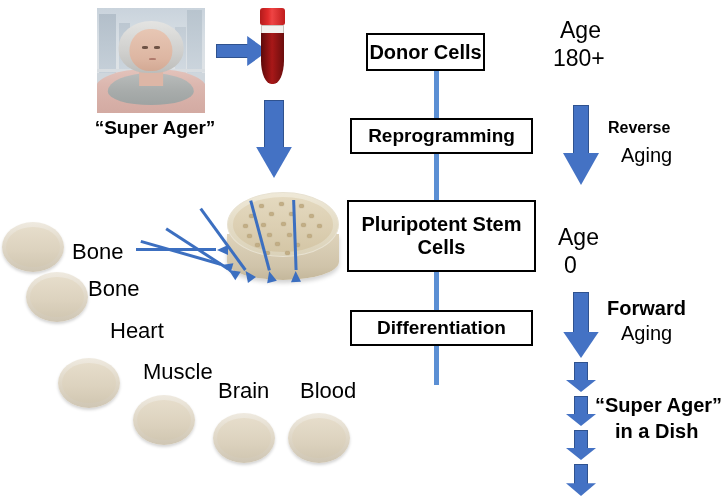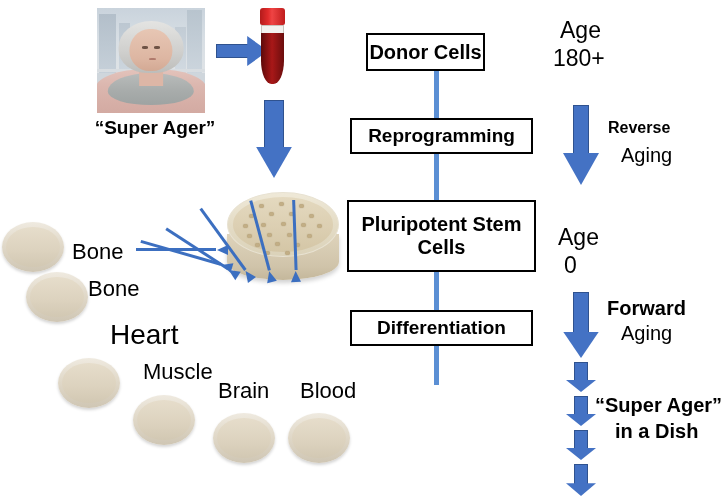--- a/index.html
+++ b/index.html
@@ -277,21 +277,21 @@
     <div class="rim"></div>
     <div class="agar"></div>
   </div>
   <div class="dish" style="left:288px;top:413px;width:62px;height:50px;">
     <div class="rim"></div>
     <div class="agar"></div>
   </div>
 
   <div class="abs txt" style="left:72px;top:240px;font-size:22px;">Bone</div>
   <div class="abs txt" style="left:88px;top:277px;font-size:22px;">Bone</div>
-  <div class="abs txt" style="left:110px;top:319px;font-size:28px;">Heart</div>
+  <div class="abs txt" style="left:110px;top:319px;font-size:22px;">Heart</div>
   <div class="abs txt" style="left:143px;top:360px;font-size:22px;">Muscle</div>
   <div class="abs txt" style="left:218px;top:379px;font-size:22px;">Brain</div>
   <div class="abs txt" style="left:288px;top:379px;font-size:22px;margin-left:12px;">Blood</div>
 
   <div class="lineArrow" style="left:228px;top:250px;width:92px;transform:rotate(180deg);">
     <div class="ln" style="width:80px;left:12px;"></div>
     <div class="tip" style="left:0;"></div>
   </div>
   <div class="lineArrow" style="left:232px;top:268px;width:95px;transform:rotate(196deg);">
     <div class="ln" style="width:83px;left:12px;"></div>

